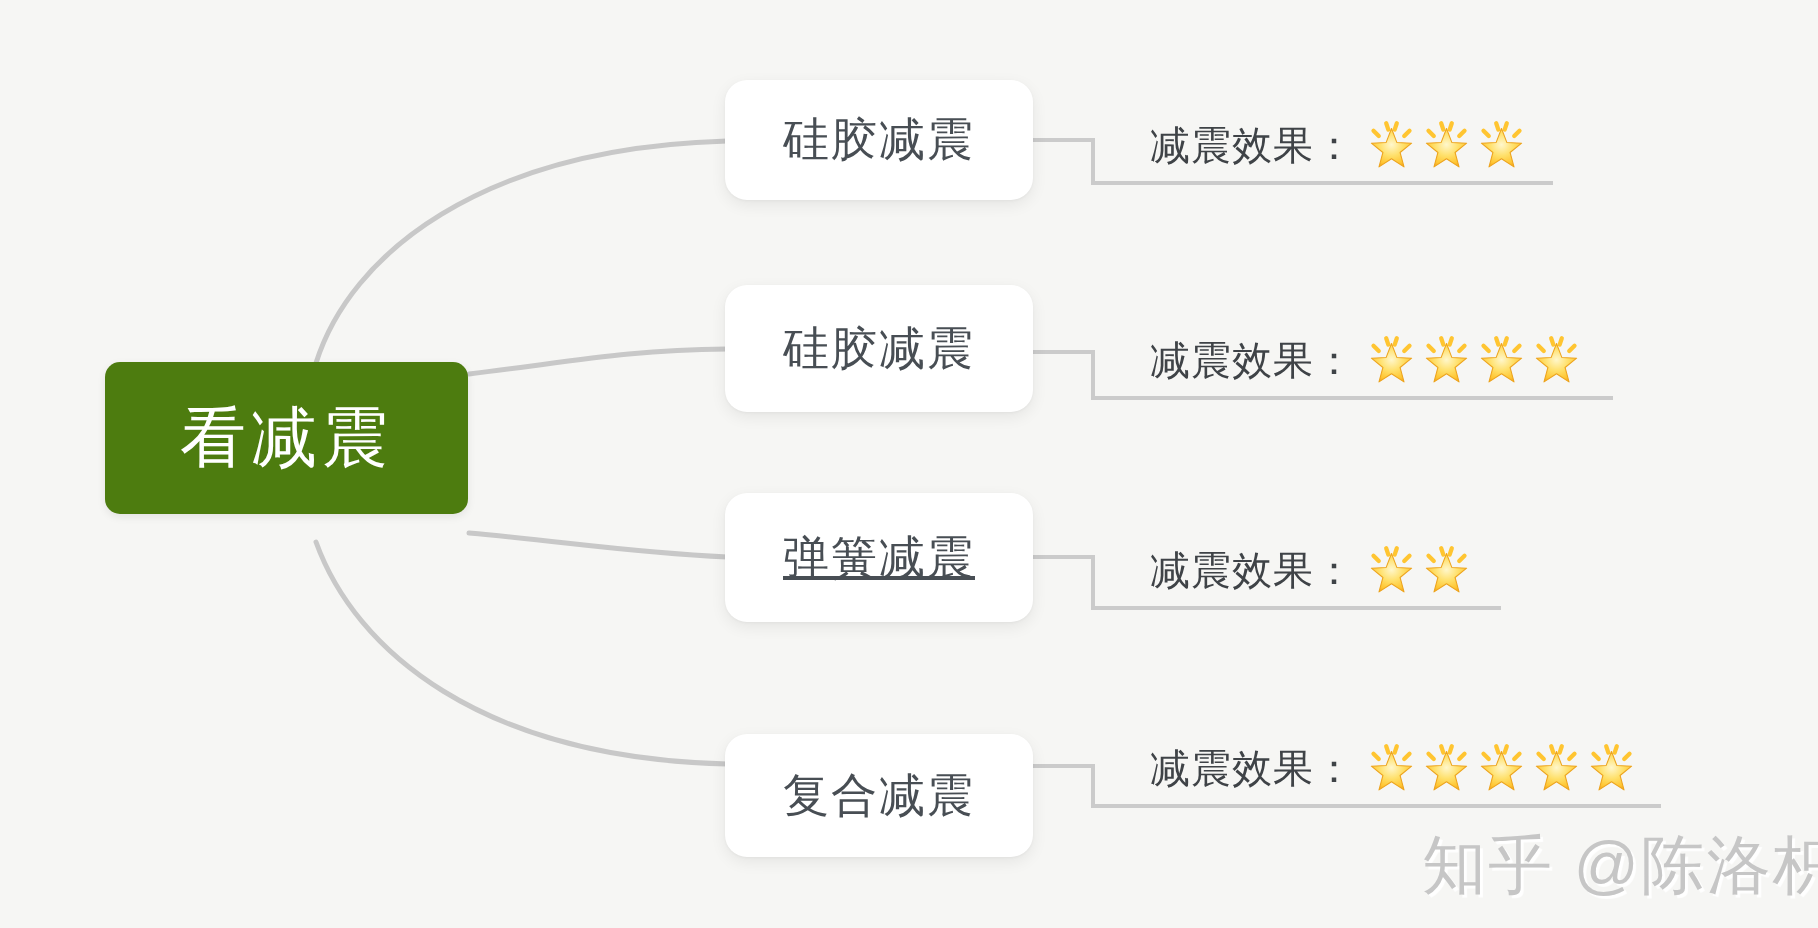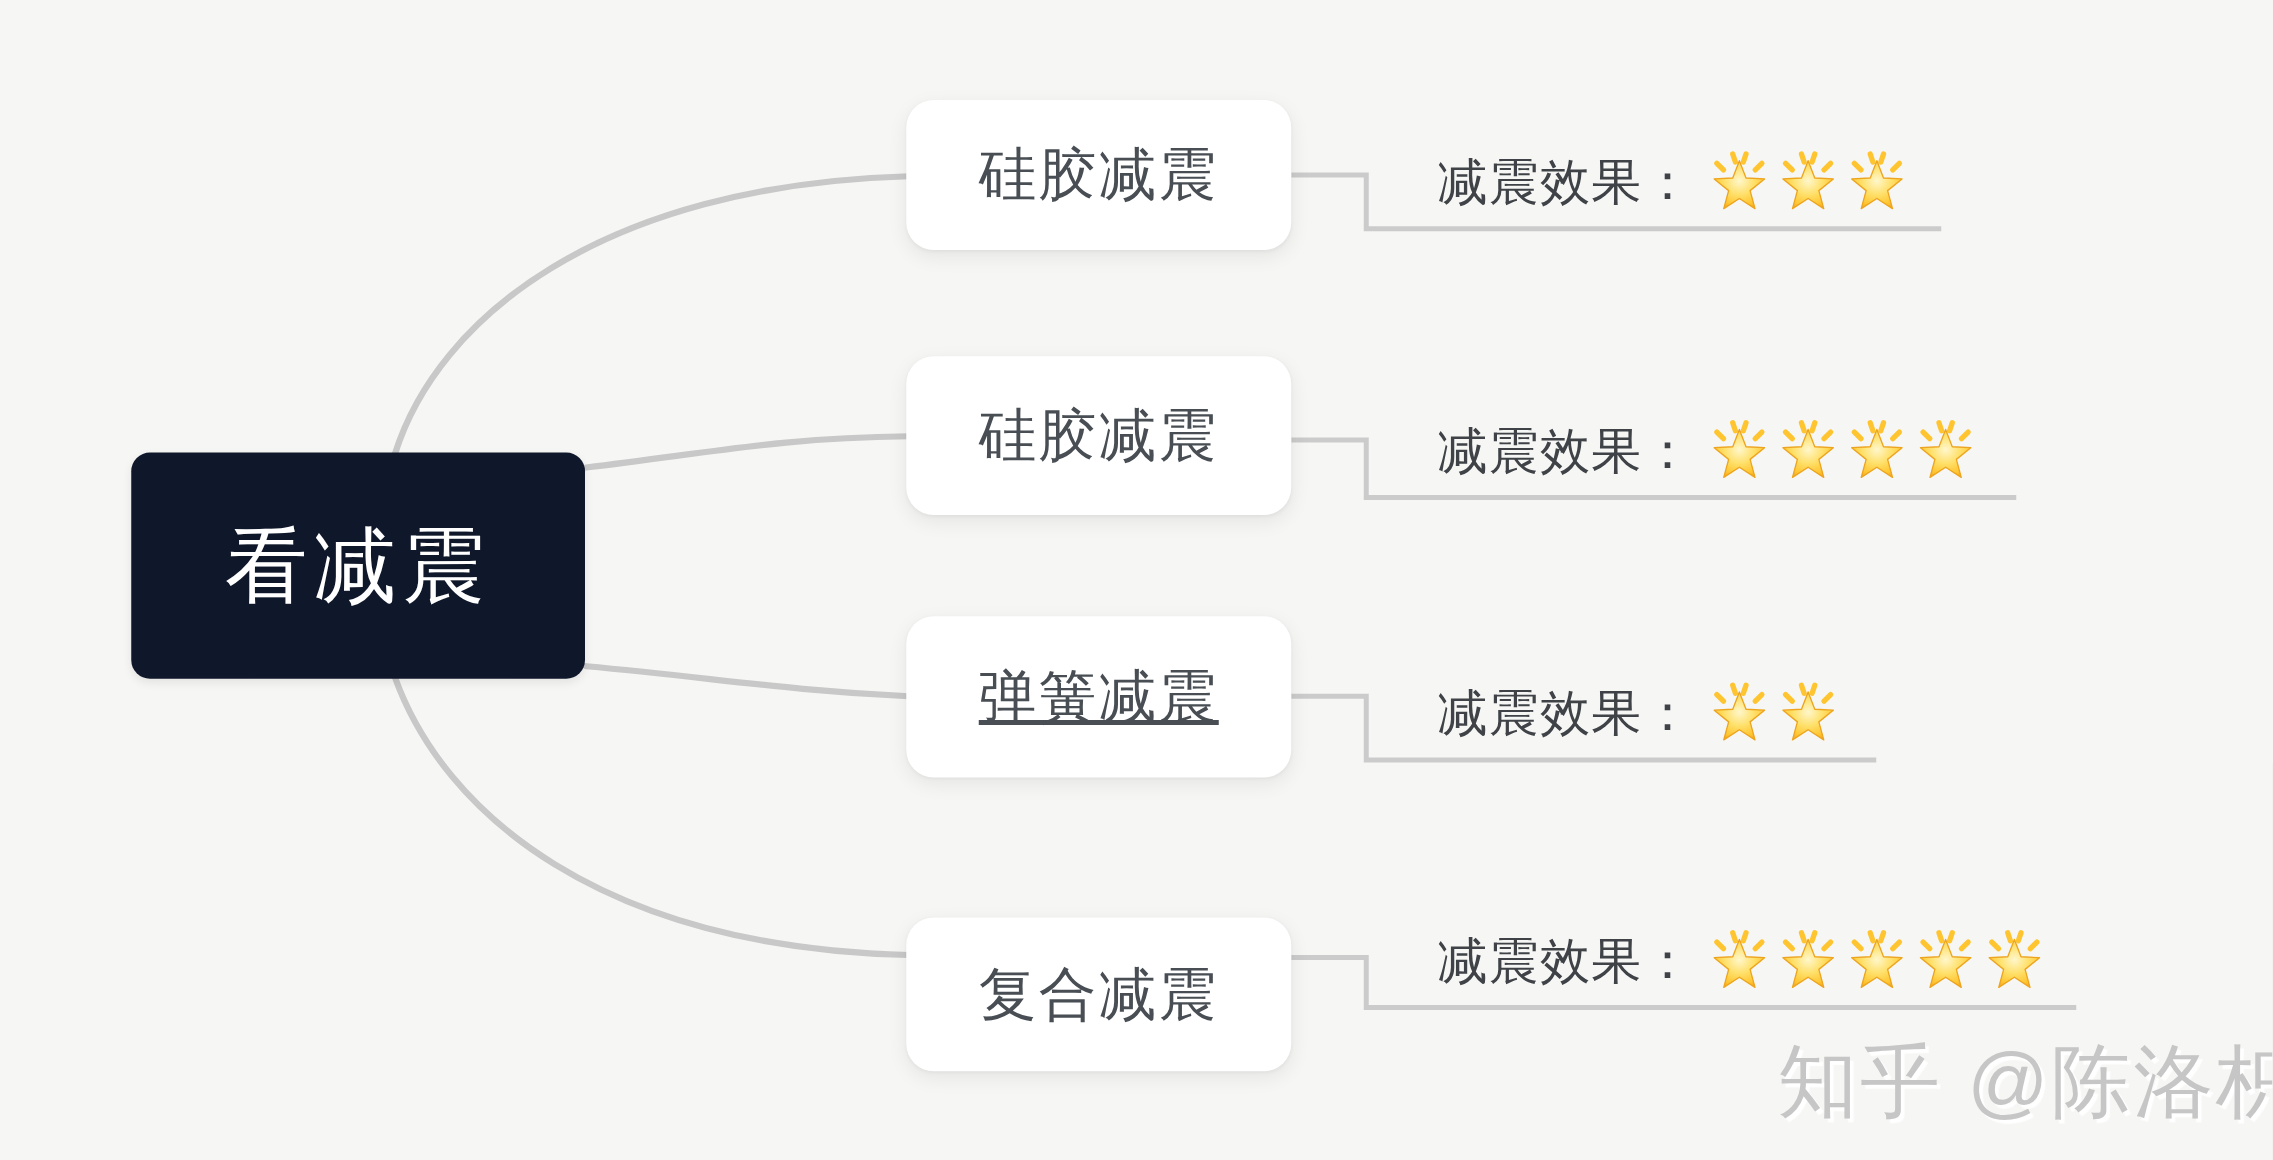--- a/index.html
+++ b/index.html
@@ -11,22 +11,22 @@
     position:relative;
     width:1818px;height:928px;
     background:#F6F6F4;
     overflow:hidden;
   }
   svg.connector-layer{
     position:absolute;left:0;top:0;width:1818px;height:928px;
     pointer-events:none;
   }
   .root-node{
-    position:absolute;left:105px;top:362px;width:363px;height:181px;
-    background:#0f172a;
+    position:absolute;left:105px;top:362px;width:363px;height:152px;
+    background:#4d7c0f;
     border-radius:15px;
     display:flex;align-items:center;justify-content:center;
     color:#FFFFFF;font-size:66px;font-weight:500;letter-spacing:5px;
     box-shadow:0 3px 8px rgba(0,0,0,0.08);
     cursor:default;
   }
   .topic-box{
     position:absolute;left:725px;width:308px;
     background:#FFFFFF;
     border-radius:22px;

